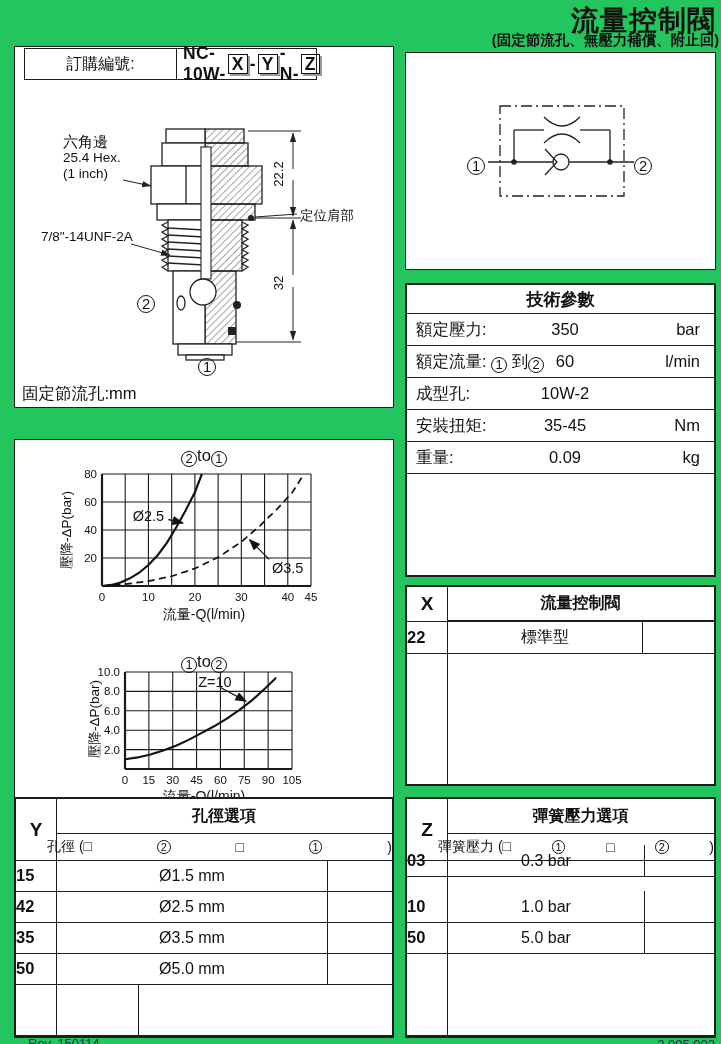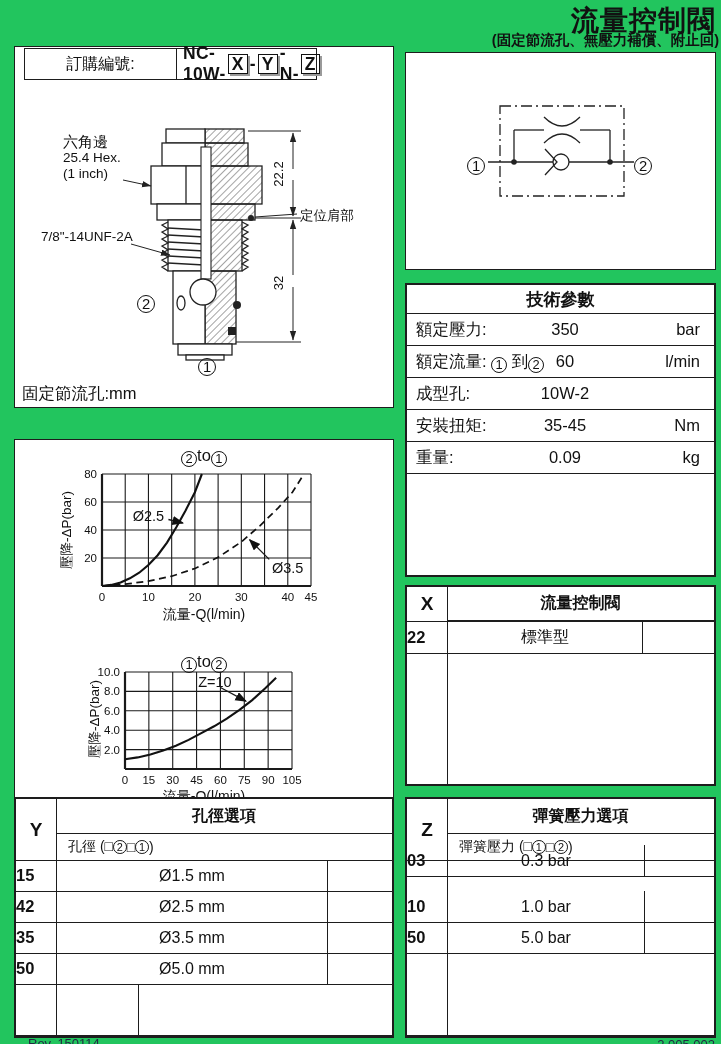--- a/index.html
+++ b/index.html
@@ -24,21 +24,21 @@
   .unitnote{position:absolute;font-size:16.5px;}
   
   .tech-title{height:28px;border-bottom:1.9px solid #1d1d1d;display:flex;align-items:center;justify-content:center;font-weight:bold;font-size:17px;}
   .trow{position:relative;height:31px;border-bottom:1.9px solid #1d1d1d;font-size:16.5px;line-height:31px;}
   .trow .tl{position:absolute;left:9px;}
   .trow .tv{position:absolute;left:58px;width:200px;text-align:center;}
   .trow .tu{position:absolute;right:14px;}
   
   .opt-code{position:absolute;left:0;width:40px;display:flex;align-items:center;justify-content:center;font-size:19px;font-weight:bold;}
   .opt-title{position:absolute;left:40px;right:0;display:flex;align-items:center;justify-content:center;font-weight:bold;font-size:16px;border-bottom:1.7px solid #1d1d1d;box-sizing:border-box;}
-  .opt-sub{position:absolute;left:52px;right:0;display:flex;align-items:center;justify-content:flex-start;font-size:14px;}
+  .opt-sub{position:absolute;left:31px;right:0;display:flex;align-items:center;justify-content:space-between;font-size:14px;}
   .opth{position:absolute;left:0;right:0;height:0;border-top:1.7px solid #1d1d1d;}
   .opt-row{position:absolute;left:0;right:0;height:31px;border-bottom:1.7px solid #1d1d1d;box-sizing:content-box;}
   .opt-rcode{position:absolute;left:0;width:40px;text-align:left;font-weight:bold;font-size:16.5px;line-height:31px;}
   .opt-rlabel{position:absolute;left:40px;text-align:center;font-size:16px;line-height:31px;}
   .rdiv{position:absolute;top:0;bottom:0;width:0;border-left:1.5px solid #1d1d1d;}
   
   .chart-title{position:absolute;left:0;width:100%;text-align:center;font-size:16.5px;}
   .chart-xlabel{position:absolute;left:0;width:100%;text-align:center;font-size:14px;}
   .vlabel{position:absolute;width:150px;text-align:center;font-size:13.5px;transform:rotate(-90deg);}
   svg text{font-family:"Liberation Sans","DejaVu Sans",sans-serif;}

